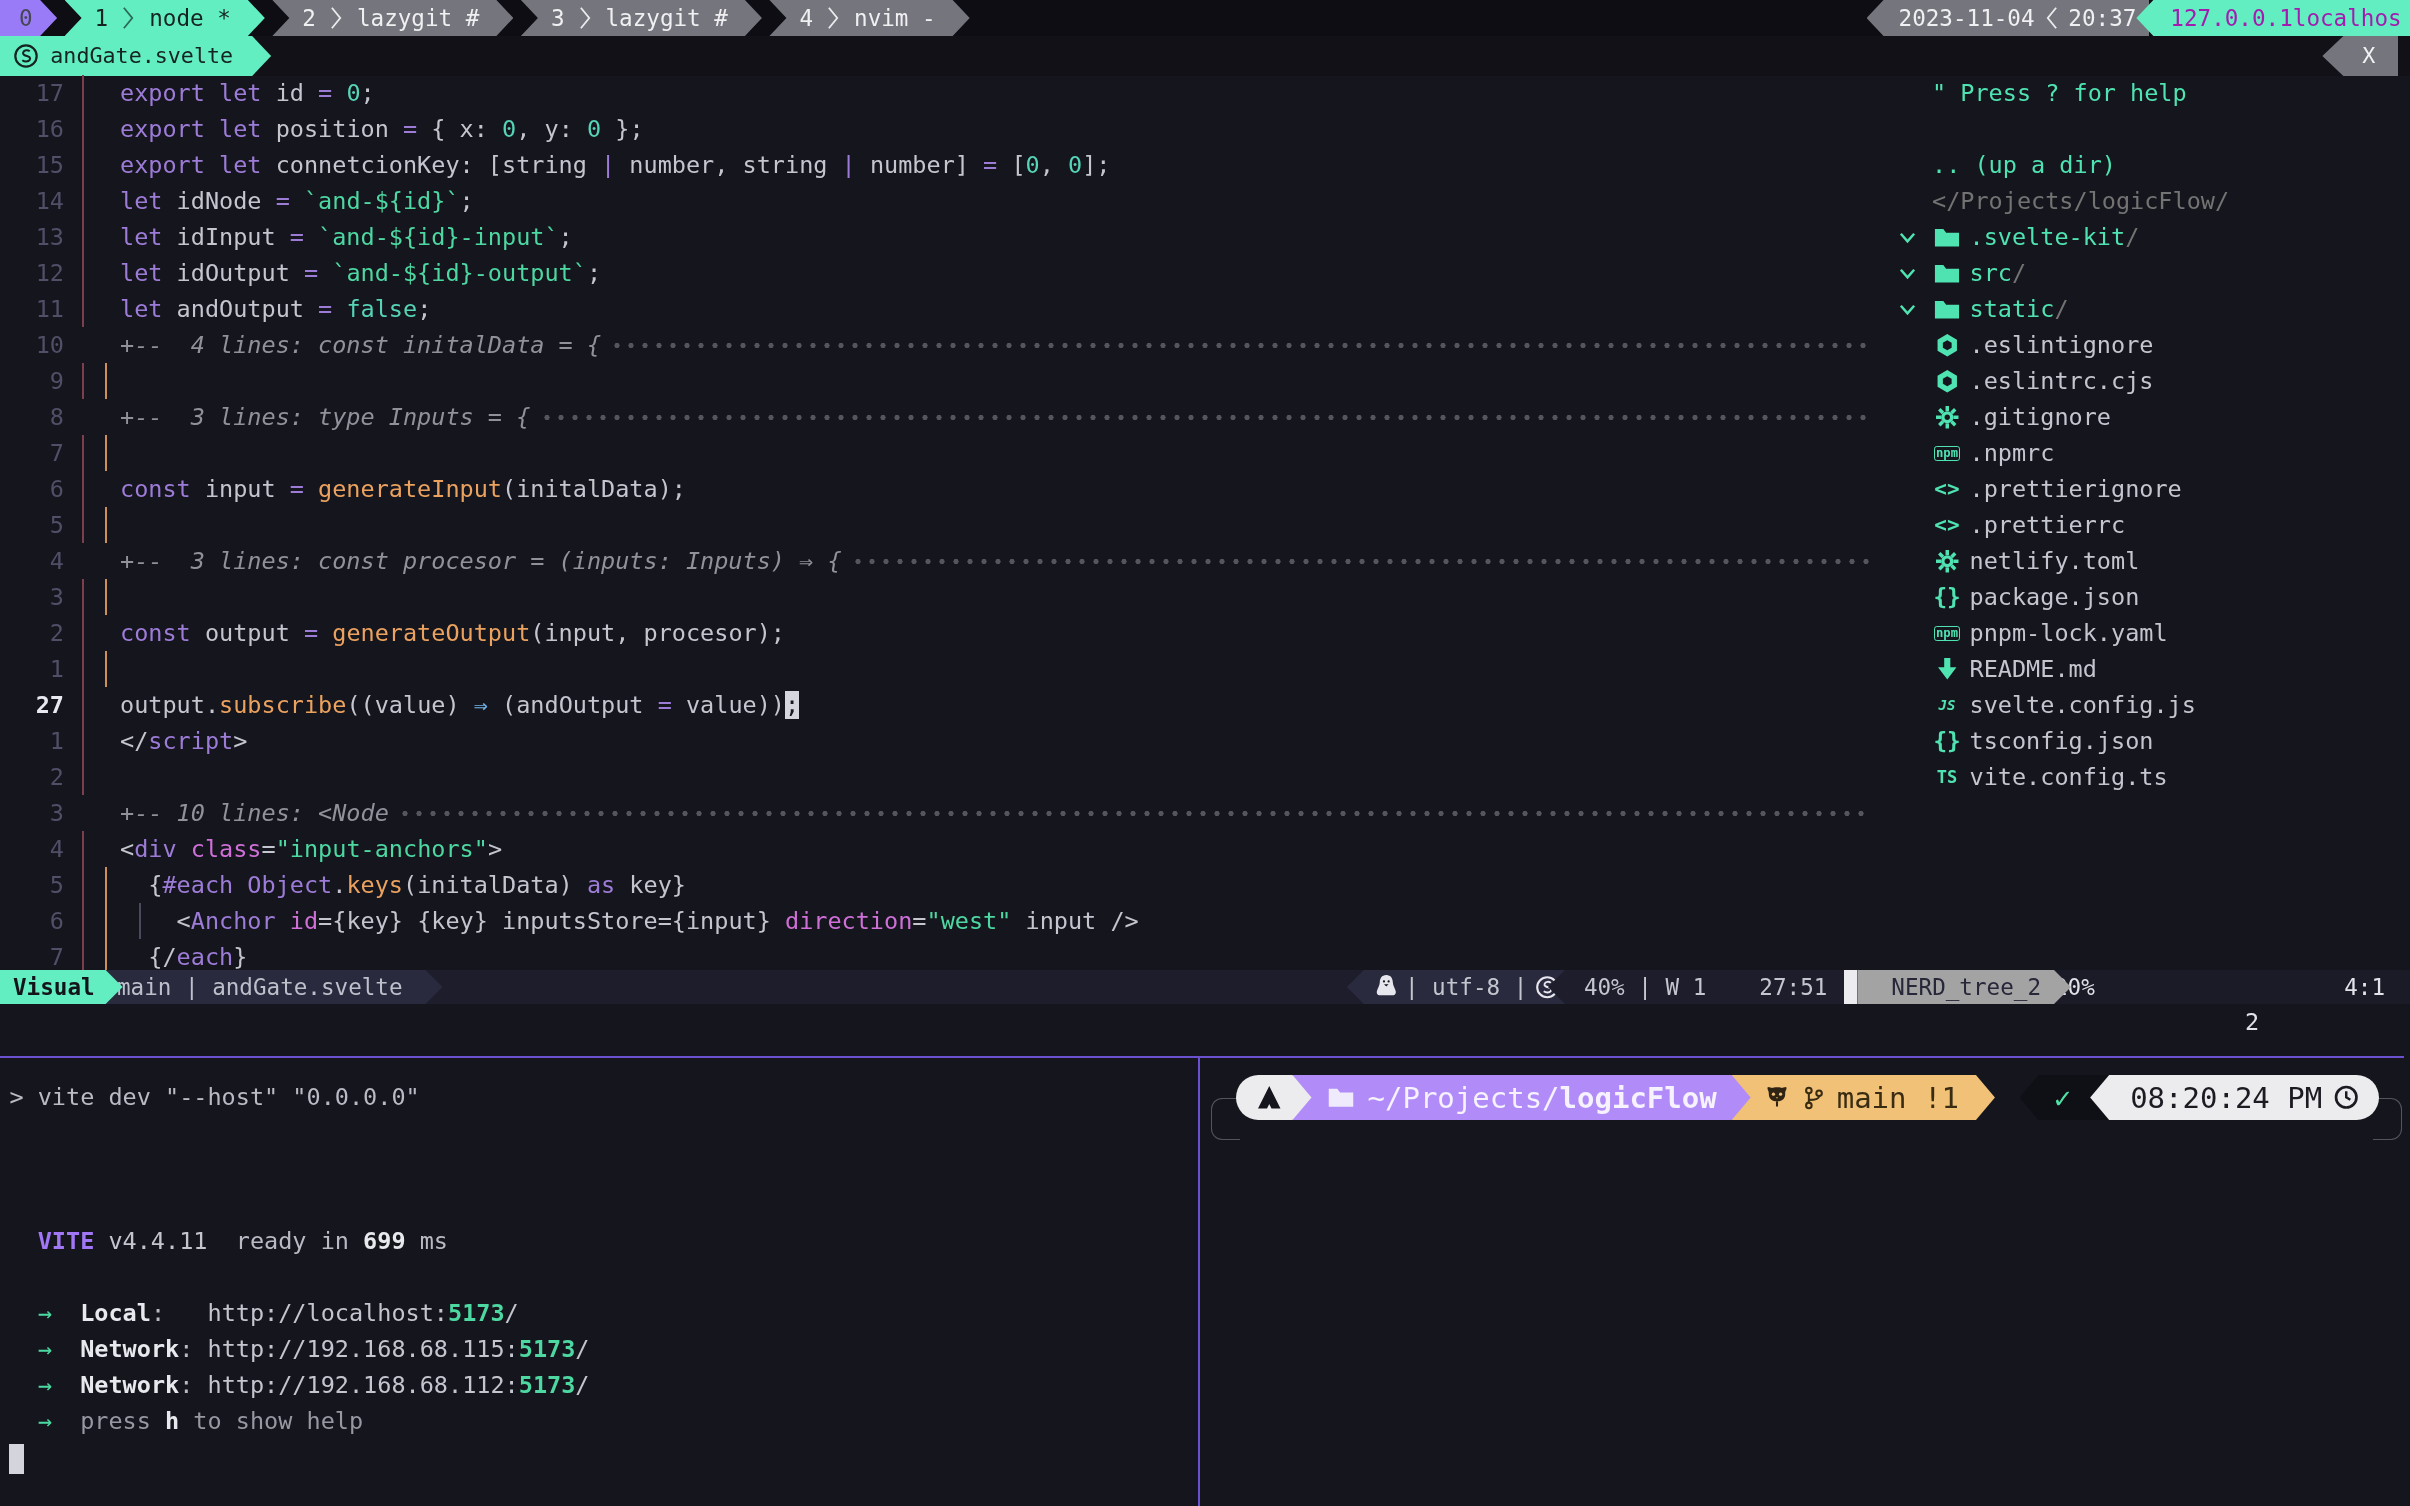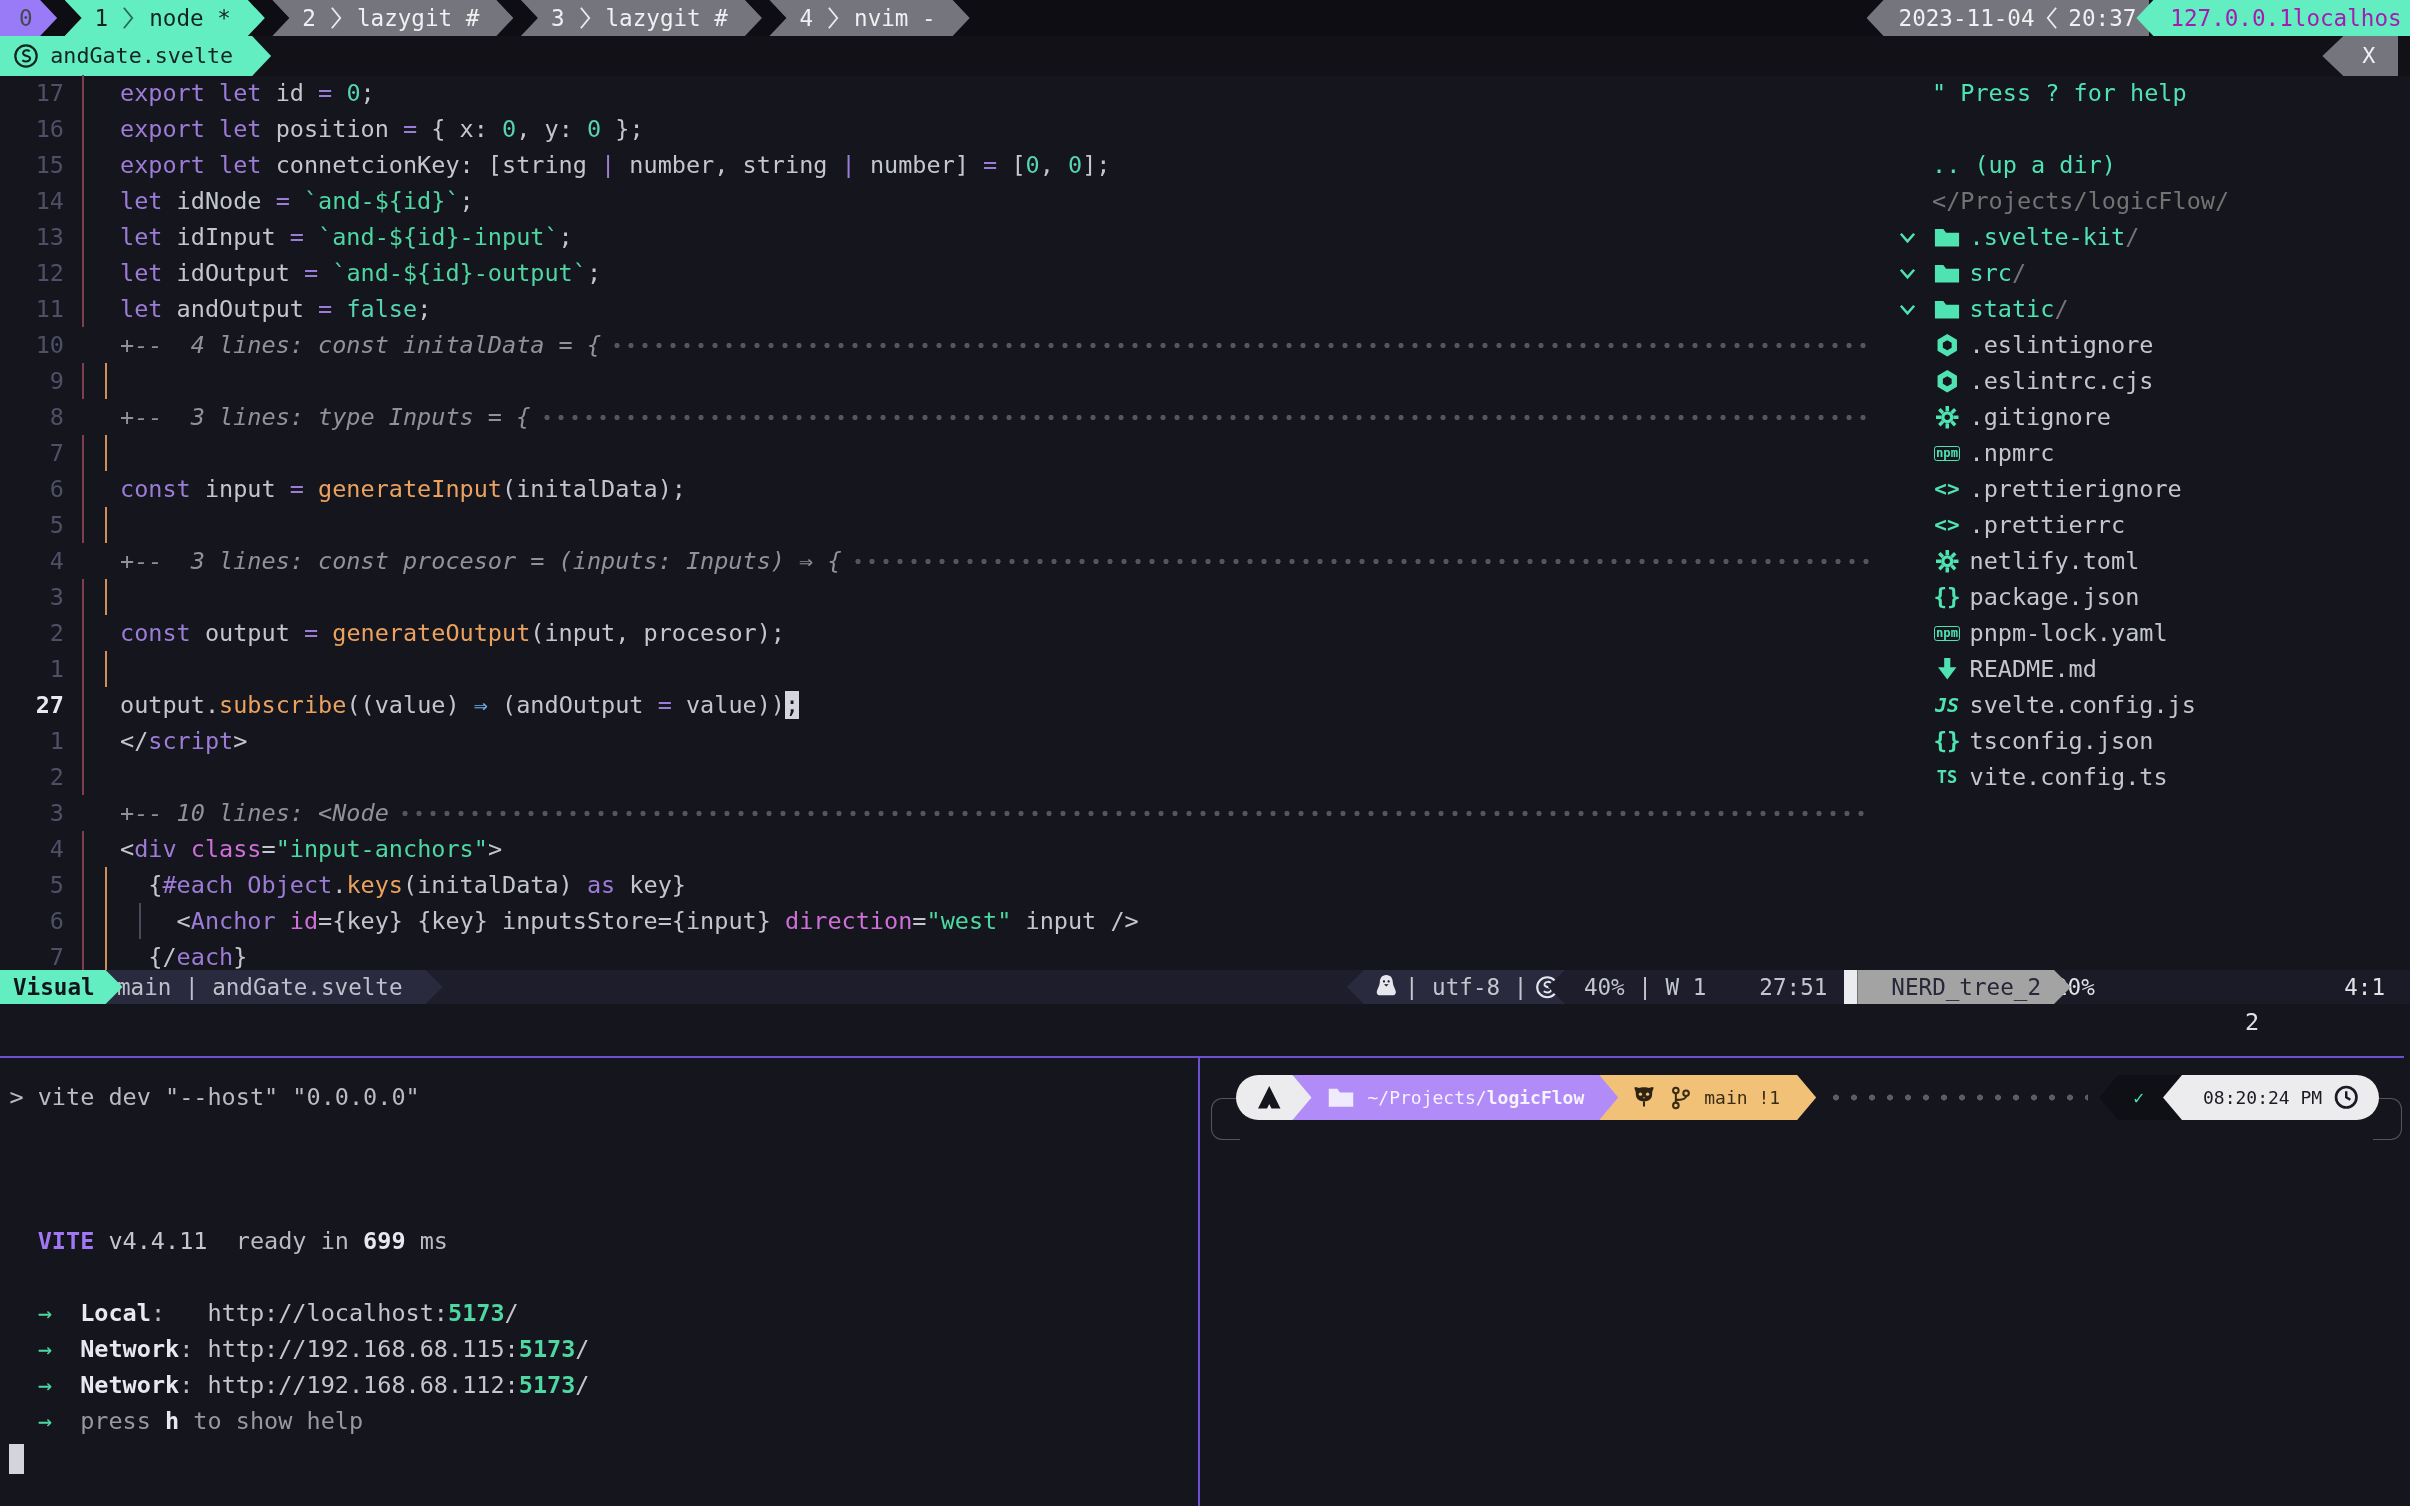--- a/index.html
+++ b/index.html
@@ -94,21 +94,21 @@
   .tg2{color:#9698a2;}
   .cursorblk{display:inline-block;width:15px;height:30px;background:#d4d4dc;vertical-align:middle;}
 
   
   .termright{position:absolute;top:1058px;left:1200px;right:0;bottom:0;}
   .bracketL{position:absolute;left:11.3px;top:40px;width:28px;height:40px;border:1.9px solid #54545e;
             border-right:none;border-radius:11.3px 0 0 11.3px;}
   .bracketR{position:absolute;right:9.4px;top:40px;width:28px;height:40px;border:1.9px solid #54545e;
             border-left:none;border-radius:0 11.3px 11.3px 0;}
   .prompt{position:absolute;left:36px;top:17px;right:32px;height:45px;display:flex;align-items:stretch;
-          font-size:18px;}
+          font-size:29px;}
   .pseg{display:flex;align-items:center;}
   .parch{background:#ececee;border-radius:22.6px 0 0 22.6px;padding:0 30px 0 21px;position:relative;z-index:6;
       clip-path:polygon(0 0,calc(100% - 19px) 0,100% 50%,calc(100% - 19px) 100%,0 100%);}
   .ppath{background:#b18cf8;color:#f6f2ff;margin-left:-19px;padding:0 34px 0 34px;position:relative;z-index:5;gap:13px;
       clip-path:polygon(0 0,calc(100% - 19px) 0,100% 50%,calc(100% - 19px) 100%,0 100%);white-space:pre;}
   .pgit{background:#f2c178;color:#3a2c12;margin-left:-19px;padding:0 36px 0 32px;position:relative;z-index:4;gap:13px;
       clip-path:polygon(0 0,calc(100% - 19px) 0,100% 50%,calc(100% - 19px) 100%,0 100%);white-space:pre;}
   .pdots{flex:1;align-self:center;height:15px;margin:0 11.3px;
       background-image:radial-gradient(circle,#5b5b66 2.8px,transparent 3.3px);
       background-size:18px 15px;background-repeat:repeat-x;background-position:0 center;}
@@ -278,21 +278,21 @@
       <div class="trow"><span class="tchev empty"><svg width="19" height="19" viewBox="0 0 20 20">
             <path d="M3 6 L10 14 L17 6" fill="none" stroke="#4fe3b1" stroke-width="2.6"></path>
           </svg></span><span class="ticon"><span class="npmbox">npm</span></span><span class="tf">pnpm-lock.yaml</span></div>
       <div class="trow"><span class="tchev empty"><svg width="19" height="19" viewBox="0 0 20 20">
             <path d="M3 6 L10 14 L17 6" fill="none" stroke="#4fe3b1" stroke-width="2.6"></path>
           </svg></span><span class="ticon"><svg width="24.5" height="24.5" viewBox="0 0 24 24">
             <path d="M9 1 h6 v9 h6 l-9 12 -9 -12 h6 z" fill="#4fe3b1"></path>
           </svg></span><span class="tf">README.md</span></div>
       <div class="trow"><span class="tchev empty"><svg width="19" height="19" viewBox="0 0 20 20">
             <path d="M3 6 L10 14 L17 6" fill="none" stroke="#4fe3b1" stroke-width="2.6"></path>
-          </svg></span><span class="ticon"><span class="icotxt" style="font-size:20px;font-style:italic">JS</span></span><span class="tf">svelte.config.js</span></div>
+          </svg></span><span class="ticon"><span class="icotxt" style="font-size:14px;font-style:italic">JS</span></span><span class="tf">svelte.config.js</span></div>
       <div class="trow"><span class="tchev empty"><svg width="19" height="19" viewBox="0 0 20 20">
             <path d="M3 6 L10 14 L17 6" fill="none" stroke="#4fe3b1" stroke-width="2.6"></path>
           </svg></span><span class="ticon"><span class="icotxt" style="font-size:22.6px">{}</span></span><span class="tf">tsconfig.json</span></div>
       <div class="trow"><span class="tchev empty"><svg width="19" height="19" viewBox="0 0 20 20">
             <path d="M3 6 L10 14 L17 6" fill="none" stroke="#4fe3b1" stroke-width="2.6"></path>
           </svg></span><span class="ticon"><span class="icotxt" style="font-size:17px">TS</span></span><span class="tf">vite.config.ts</span></div>
     </div>
 
   <div class="statusline">
     <div class="sl-mode">Visual</div>

